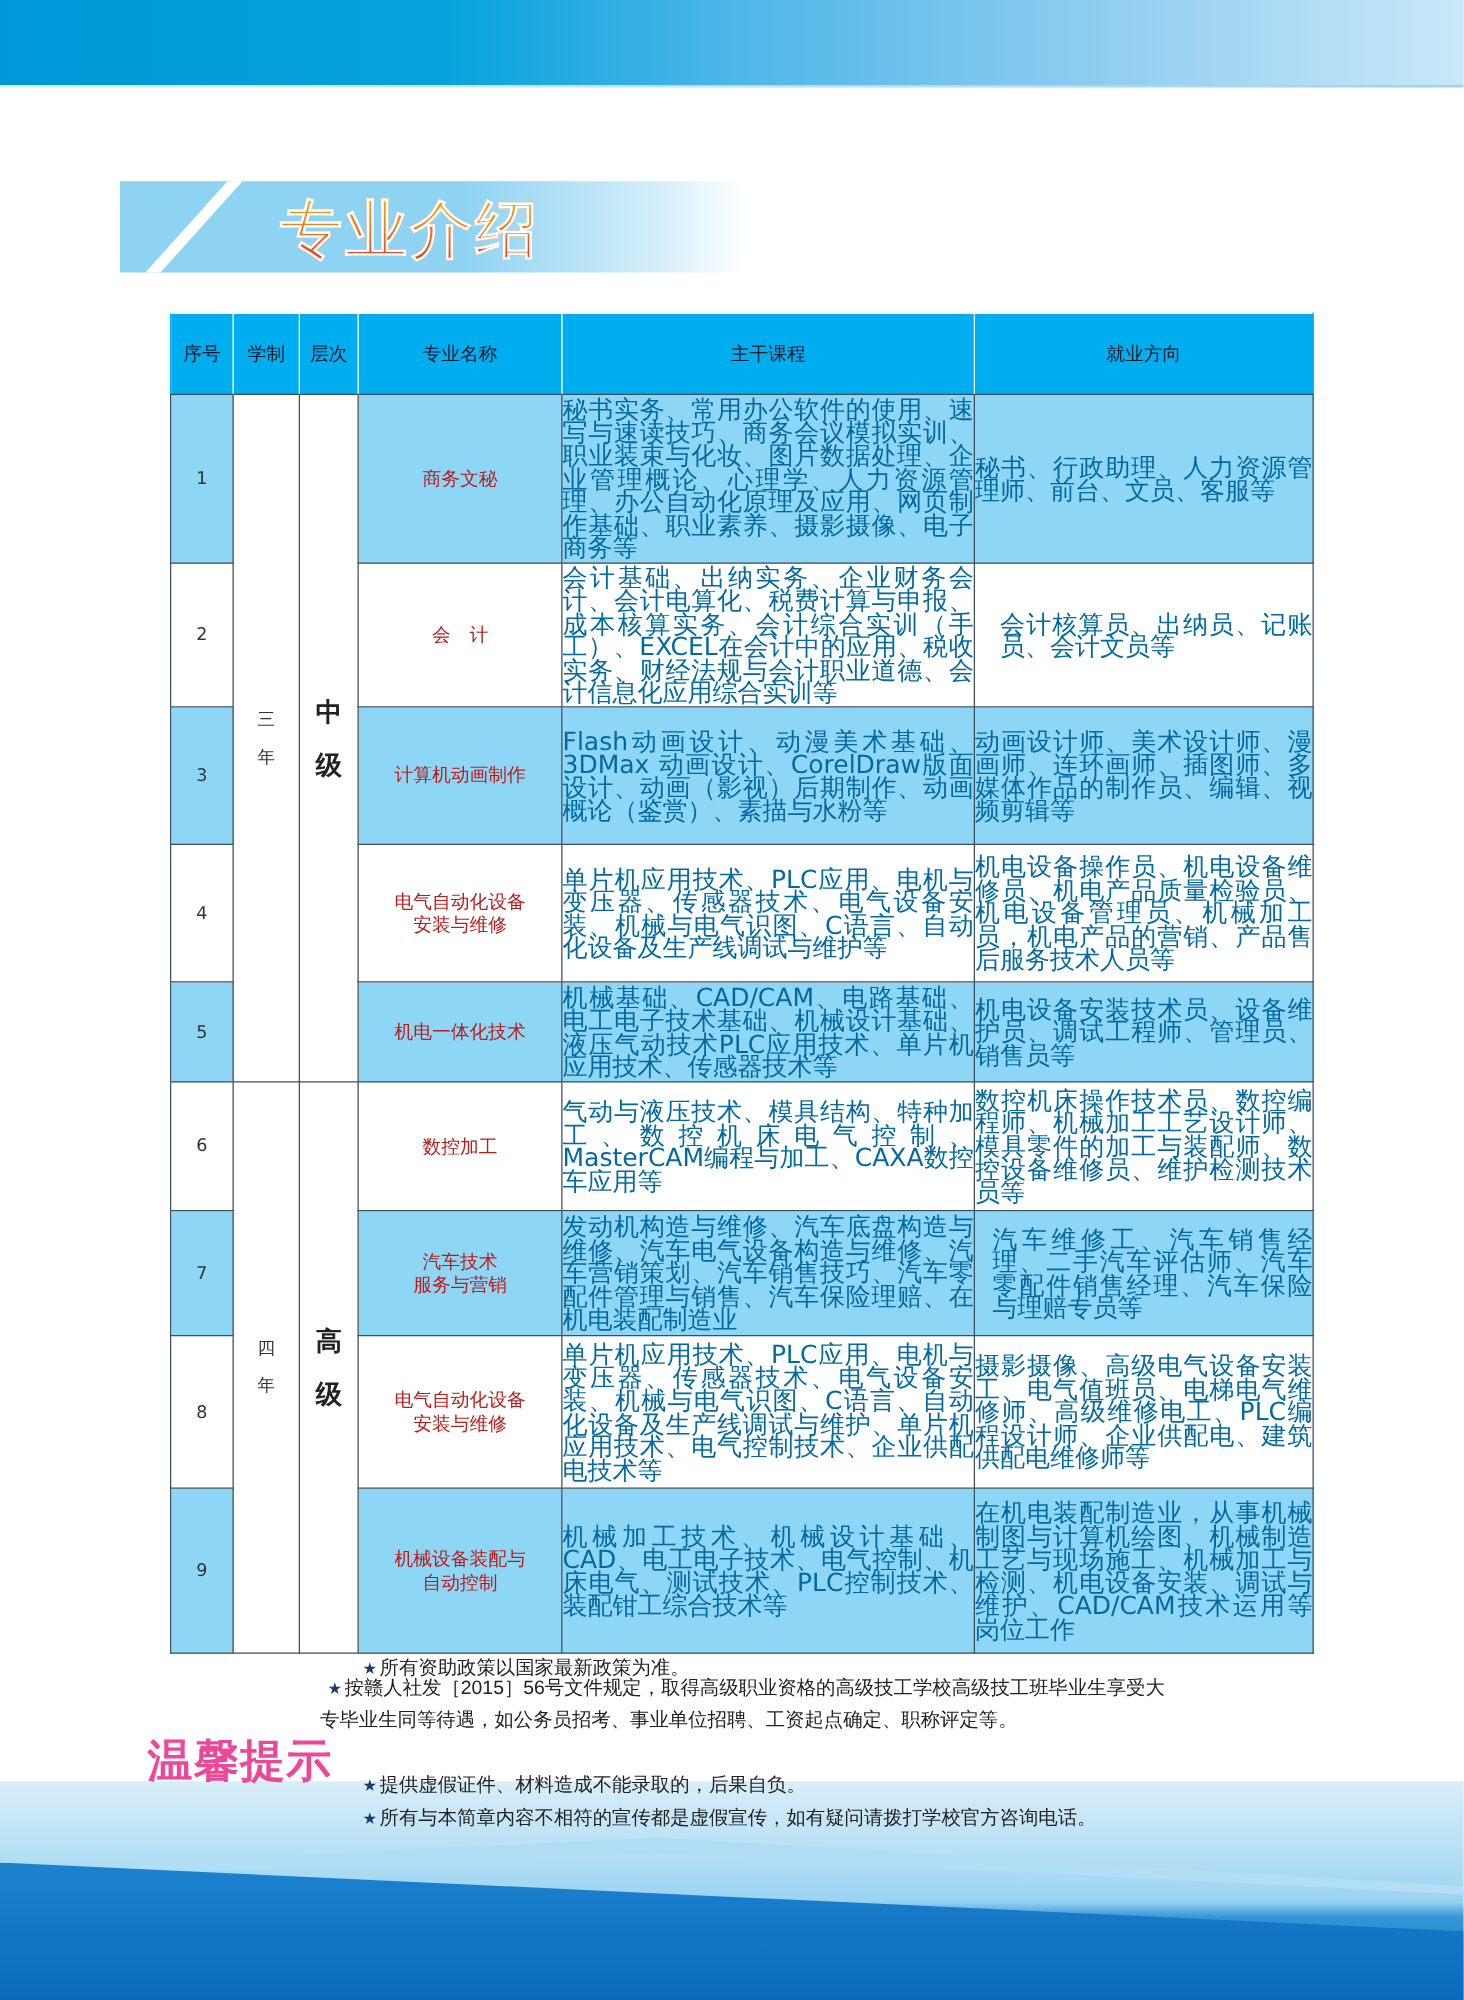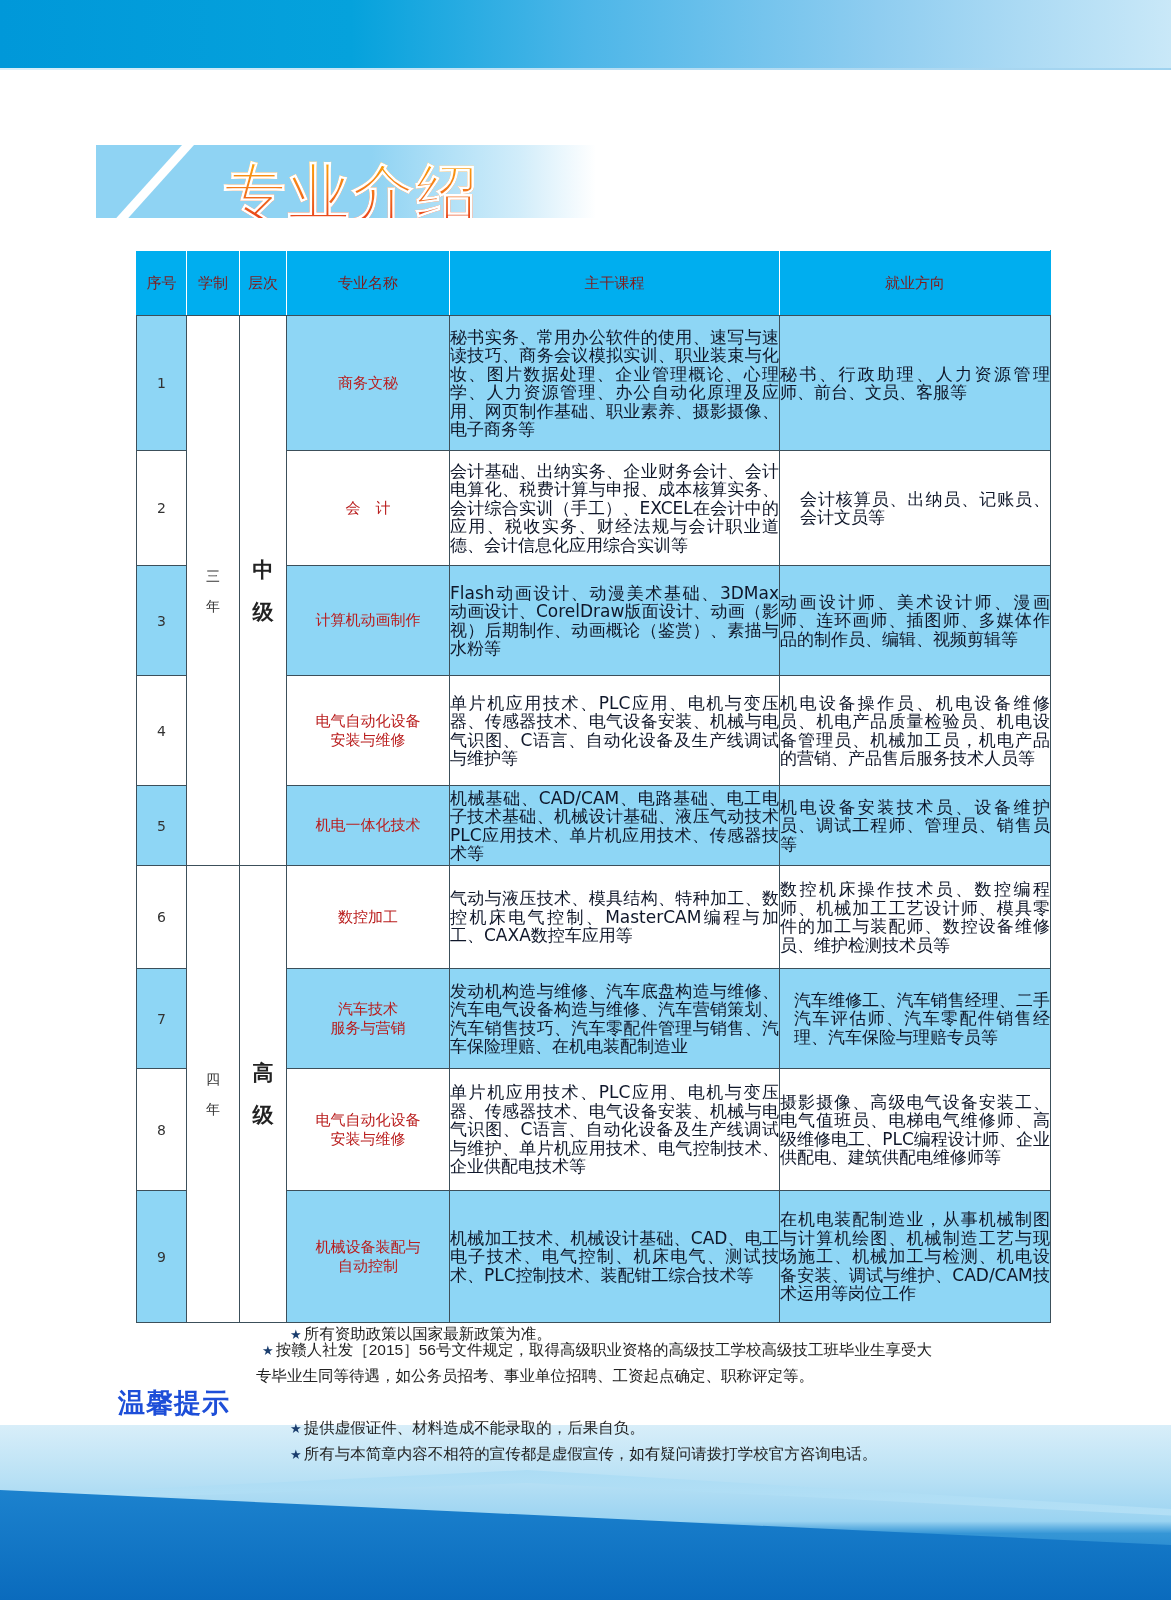--- a/index.html
+++ b/index.html
@@ -22,43 +22,43 @@
     background:linear-gradient(90deg,#8fd3f3 0%,#8fd3f3 55%,#d2edfa 85%,#ffffff 100%);
     overflow:hidden;
   }
   .title-slash {
     position:absolute; left:50px; top:-10px; width:12px; height:100px;
     background:#ffffff; transform:skewX(-42deg);
   }
   .title-text {
     position:absolute; left:128px; top:6px;
     font-family:"DejaVu Serif","Liberation Serif",serif;
-    font-size:62px; font-weight:bold; letter-spacing:2px;
+    font-size:50px; font-weight:bold; letter-spacing:2px;
     background:linear-gradient(180deg,#ffb400 0%,#f47a1a 45%,#e2261b 100%);
     -webkit-background-clip:text; background-clip:text; color:transparent;
     -webkit-text-stroke:0.5px #ffffff;
   }
   table.majors {
     position:absolute; left:136px; top:250px;
     width:914px; border-collapse:collapse; table-layout:fixed;
   }
   table.majors th, table.majors td {
     border:1.5px solid #3c4f5a; padding:0; vertical-align:middle;
   }
   table.majors th {
-    background:#00aeef; color:#7f1d1d; font-weight:normal;
+    background:#00aeef; color:#0f172a; font-weight:normal;
     font-size:15px; height:64px; text-align:center;
     border-color:#ffffff; border-bottom-color:#3c4f5a;
   }
   table.majors th:first-child { border-left-color:#00aeef; }
   table.majors th:last-child { border-right-color:#00aeef; }
   .c-no { text-align:center; font-size:14px; color:#333; }
   .c-name { text-align:center; font-size:15px; color:#b91c1c; line-height:19px; padding:0 6px; }
   .c-course, .c-job {
-    font-size:17px; line-height:18.5px; color:#0f172a; text-align:justify;
+    font-size:20px; line-height:18.5px; color:#0369a1; text-align:justify;
     padding:0 8px;
   }
   .c-dur { text-align:center; font-size:14px; color:#333; background:#ffffff; line-height:30px; }
   .c-lvl { text-align:center; font-size:21px; font-weight:bold; color:#222; background:#ffffff; line-height:42px; }
   tr.blue td.shade { background:#8ed6f5; }
   tr.white td.shade { background:#ffffff; }
   .tips-bg {
     position:absolute; left:0; top:1425px; width:1171px; height:175px;
     background:
       linear-gradient(172deg, rgba(255,255,255,0) 0%, rgba(255,255,255,0) 43%, rgba(0,0,0,0) 43%),
@@ -70,21 +70,21 @@
     clip-path:polygon(0 0, 40% 20%, 100% 50%, 100% 100%, 0 100%);
   }
   .tips-wave2 {
     position:absolute; left:0; top:1470px; width:1171px; height:130px;
     background:linear-gradient(180deg,#a9dbf4,#d3eefa);
     clip-path:polygon(0 20%, 45% 0, 100% 30%, 100% 35%, 45% 10%, 0 25%);
     opacity:0.8;
   }
   .tips-title {
     position:absolute; left:118px; top:1385px;
-    font-size:27px; font-weight:bold; color:#1d4ed8; letter-spacing:1px;
+    font-size:36px; font-weight:bold; color:#ec4899; letter-spacing:1px;
     font-family:"DejaVu Sans","Liberation Sans",sans-serif;
   }
   .tip-line {
     position:absolute; font-size:15.5px; color:#222; white-space:nowrap;
     font-family:"Liberation Sans","DejaVu Sans",sans-serif;
   }
   .star { color:#1a3d6e; font-size:13px; margin-right:2px; }
 </style>
 </head>
 <body>

